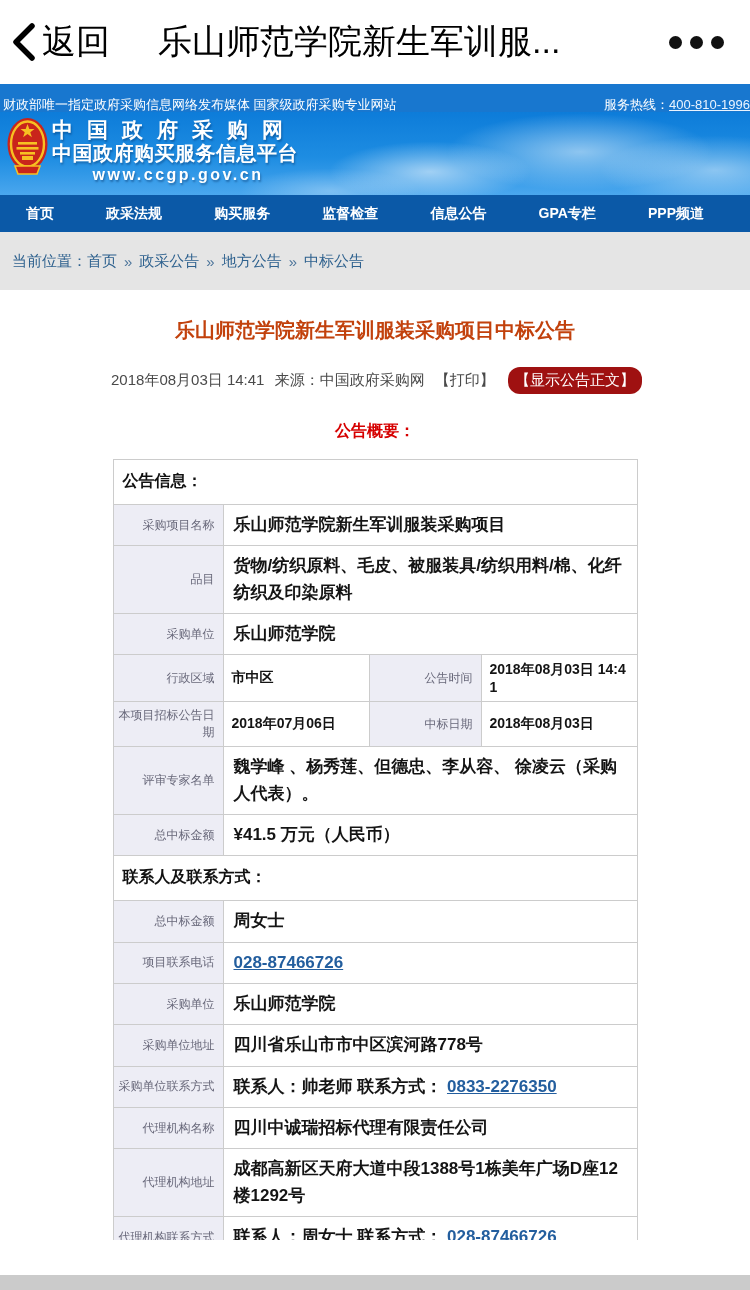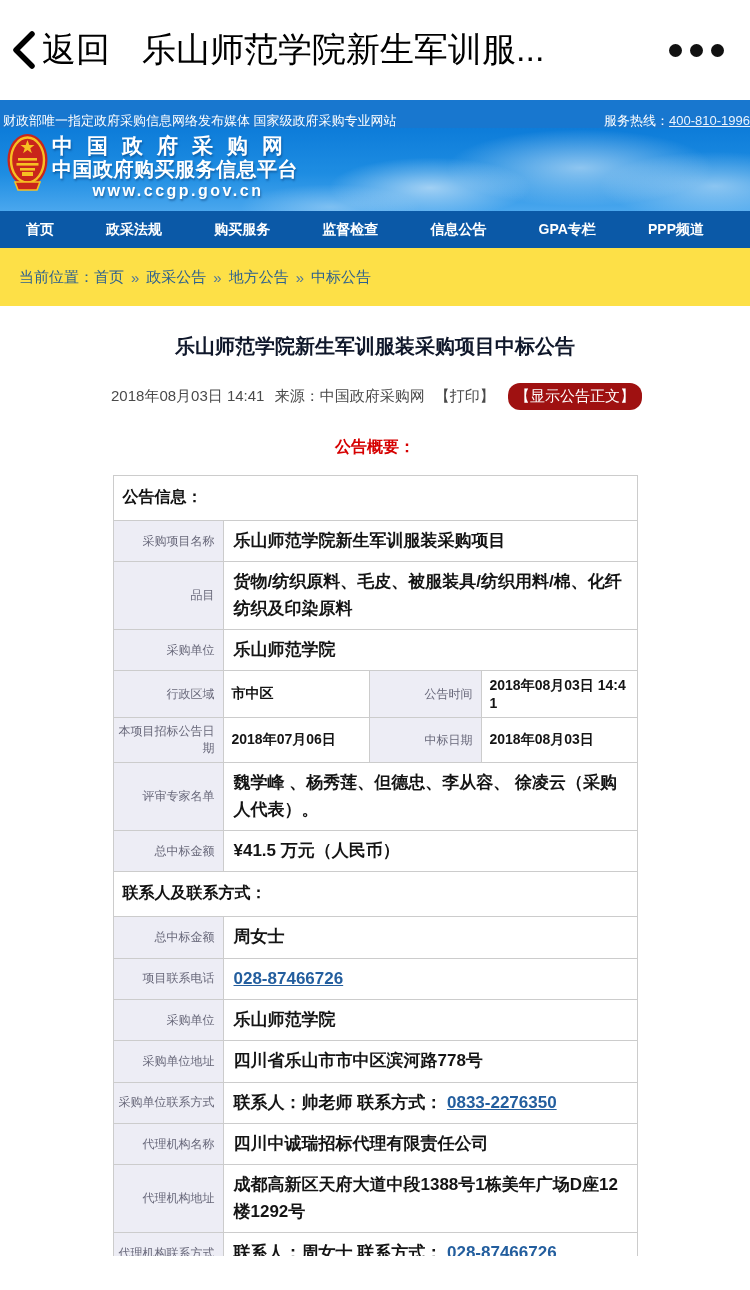--- a/index.html
+++ b/index.html
@@ -1,24 +1,24 @@
 <!DOCTYPE html>
 <html><head>
 <meta charset="utf-8">
 <style>
   * { margin:0; padding:0; box-sizing:border-box; }
   html,body { width:750px; height:1290px; overflow:hidden; background:#fff;
     font-family:"Liberation Sans","DejaVu Sans",sans-serif; }
 
   
-  .m-header { height:100px; background:#fff; display:flex; align-items:center;
+  .m-header { height:84px; background:#fff; display:flex; align-items:center;
     padding:0 24px 0 10px; }
   .back-group { display:flex; align-items:center; cursor:pointer; }
   .back-label { font-size:34px; color:#000; font-weight:500; margin-left:6px; }
-  .m-title { font-size:34px; color:#000; font-weight:500; margin-left:32px; flex:1;
+  .m-title { font-size:34px; color:#000; font-weight:500; margin-left:48px; flex:1;
     white-space:nowrap; overflow:hidden; }
   .more-menu { display:flex; gap:8px; align-items:center; cursor:pointer; padding:10px 2px; }
   .more-menu i { width:13px; height:13px; border-radius:50%; background:#111; display:block; }
 
   
   .strip { height:28px; background:#1877cf; color:#fff; font-size:13px;
     display:flex; align-items:center; justify-content:space-between; padding:14px 0 0 3px; }
   .strip .hotline { white-space:nowrap; }
   .strip a { color:#eaf4ff; text-decoration:underline; }
 
@@ -36,28 +36,28 @@
   .logo-line1 { font-size:21px; font-weight:bold; letter-spacing:14px; line-height:24px; white-space:nowrap; }
   .logo-line2 { font-size:20px; font-weight:bold; letter-spacing:.5px; line-height:23px; white-space:nowrap; }
   .logo-line3 { font-size:16px; font-weight:bold; letter-spacing:2.5px; line-height:19px; text-align:center; }
 
   
   .nav { height:37px; background:#0b59a7; display:flex; align-items:center;
     justify-content:space-between; padding:0 46px 0 26px; }
   .nav span { color:#fff; font-size:14px; font-weight:bold; cursor:pointer; white-space:nowrap; }
 
   
-  .crumbs { height:58px; background:#fde047; display:flex; align-items:center;
-    padding-left:19px; font-size:15px; color:#2e618e; }
+  .crumbs { height:58px; background:#e5e5e5; display:flex; align-items:center;
+    padding-left:12px; font-size:15px; color:#2e618e; }
   .crumbs .sep { margin:0 7px; color:#4d759b; }
   .crumbs a { color:#2e618e; text-decoration:none; cursor:pointer; }
 
   
   .content { height:950px; background:#fff; overflow:hidden; }
-  .art-title { margin-top:27px; text-align:center; font-size:20px; font-weight:bold; color:#0f172a; }
+  .art-title { margin-top:27px; text-align:center; font-size:20px; font-weight:bold; color:#c2410c; }
   .meta { margin-top:23px; text-align:center; font-size:15px; color:#4a4a4a; }
   .meta .piece { margin:0 3px; }
   .print-btn { cursor:pointer; }
   .show-btn { display:inline-block; background:#9f1111; color:#fff; padding:4px 7px;
     margin-left:6px; font-size:15px; cursor:pointer;border-radius:12px; }
   .summary-heading { margin-top:27px; text-align:center; font-size:16px; font-weight:bold; color:#d60000; }
 
   
   table.info { width:524px; margin:17px auto 0; border-collapse:collapse; table-layout:fixed; }
   table.info td { border:1px solid #ccc; vertical-align:middle; word-break:break-all; }

